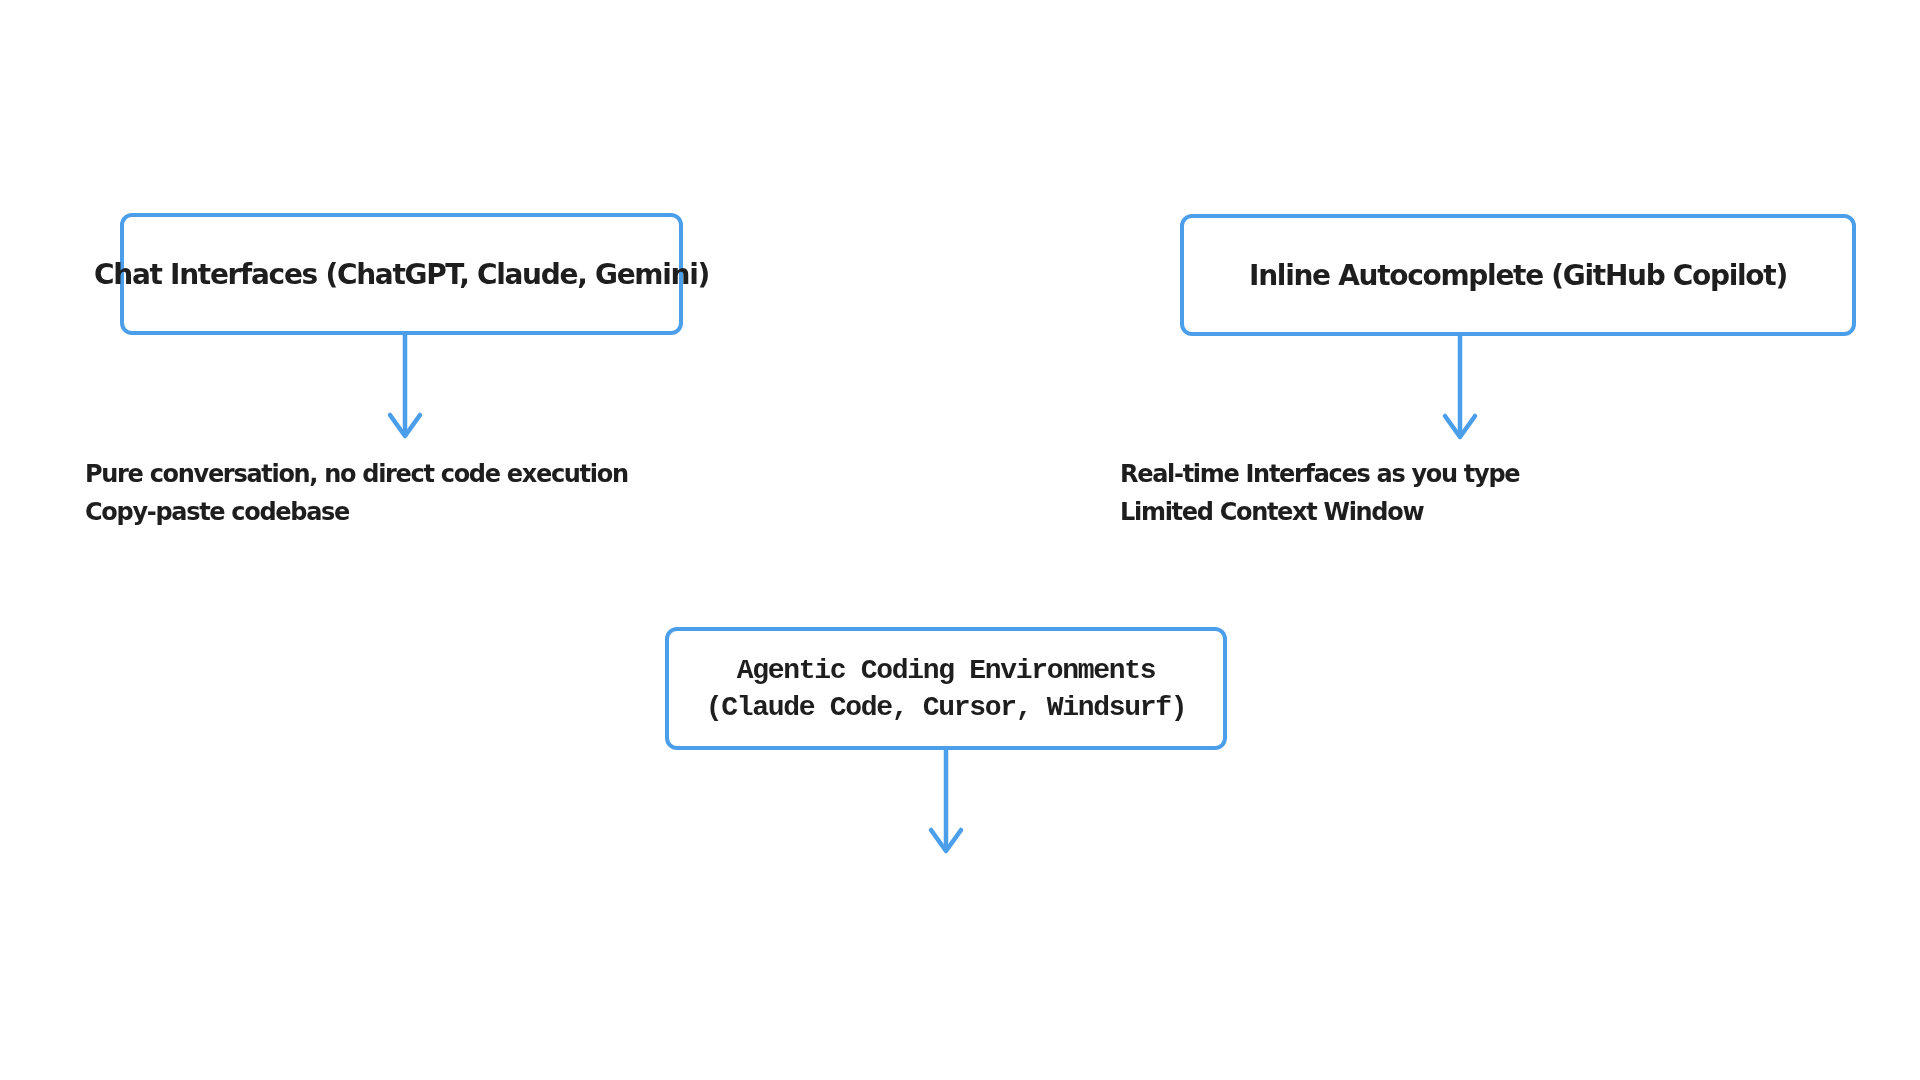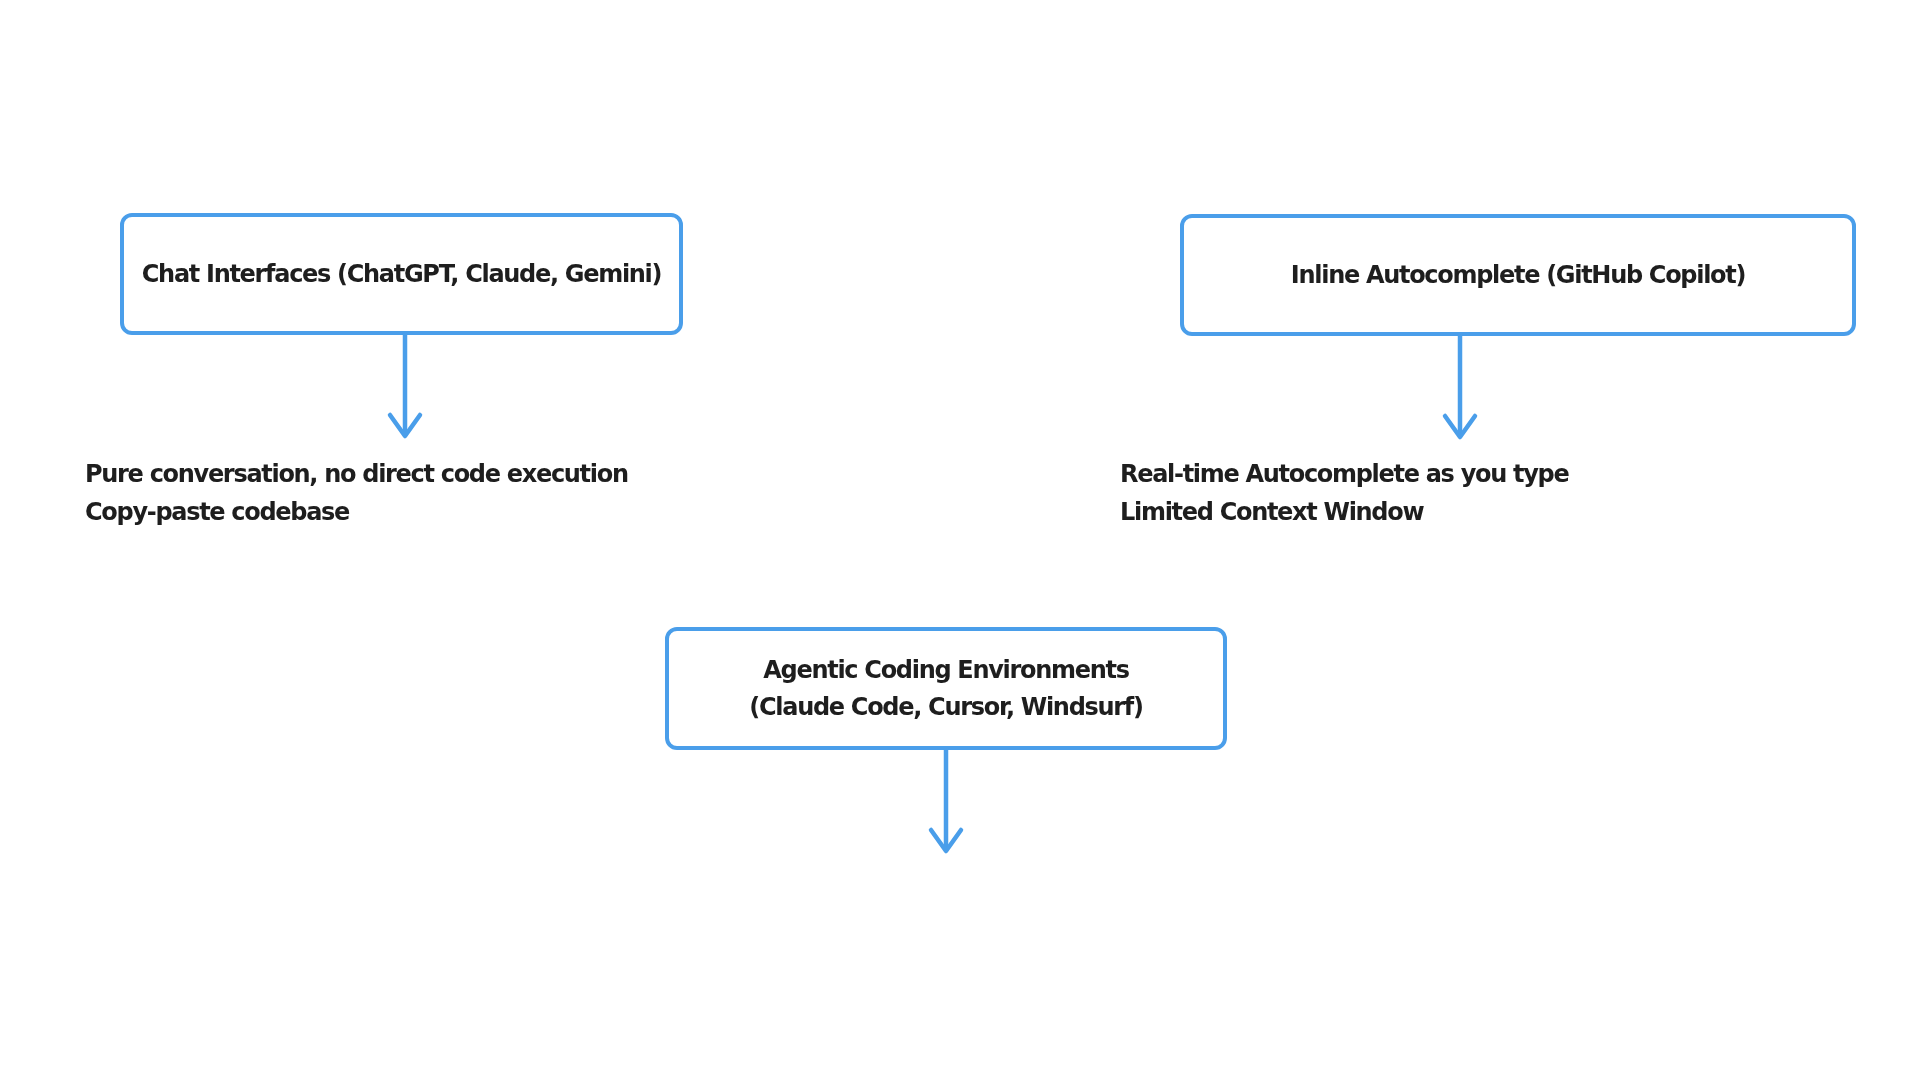--- a/index.html
+++ b/index.html
@@ -21,21 +21,21 @@
     border: 4px solid var(--accent, #4A9EEA);
     border-radius: 12px;
     background: #ffffff;
     display: flex;
     flex-direction: column;
     align-items: center;
     justify-content: center;
     text-align: center;
   }
   .node-label {
-    font-size: 24px;
+    font-size: 28px;
     font-weight: 700;
     letter-spacing: -1.3px;
     line-height: 37px;
     color: var(--ink, #1e1e1e);
     white-space: nowrap;
   }
   .arrow {
     position: absolute;
     width: 44px;
     height: 110px;
@@ -50,21 +50,21 @@
     font-size: 24px;
     font-weight: 700;
     letter-spacing: -1.3px;
     line-height: 38px;
     color: var(--ink, #1e1e1e);
     white-space: nowrap;
   }
   
   #node-chat    { left: 120px;  top: 213px; width: 563px; height: 122px; }
   #node-inline  { left: 1180px; top: 214px; width: 676px; height: 122px; }
-  #node-agentic { left: 665px;  top: 627px; width: 562px; height: 123px; }
+  #node-agentic { left: 665px;  top: 627px; width: 562px; height: 123px; font-family: Liberation Mono, monospace; }
 
   #arrow-chat    { left: 383px;  top: 333px; }
   #arrow-inline  { left: 1438px; top: 334px; }
   #arrow-agentic { left: 924px;  top: 748px; }
 
   #note-chat    { left: 85px;   top: 455px; }
   #note-inline  { left: 1120px; top: 455px; }
   #note-agentic { left: 622px;  top: 870px; }
 </style>
 </head>
@@ -105,18 +105,18 @@
       <polyline points="7,82 22,103 37,82" stroke="var(--accent, #4A9EEA)" stroke-width="4.5" fill="none" stroke-linecap="round" stroke-linejoin="round"></polyline>
     </svg>
   </div>
 
   <div class="note" id="note-chat">
     <div class="note-line">Pure conversation, no direct code execution</div>
     <div class="note-line">Copy-paste codebase</div>
   </div>
 
   <div class="note" id="note-inline">
-    <div class="note-line">Real-time Autocomplete as you type</div>
+    <div class="note-line">Real-time Interfaces as you type</div>
     <div class="note-line">Limited Context Window</div>
   </div>
 
 
 </div>
 
 </body></html>

